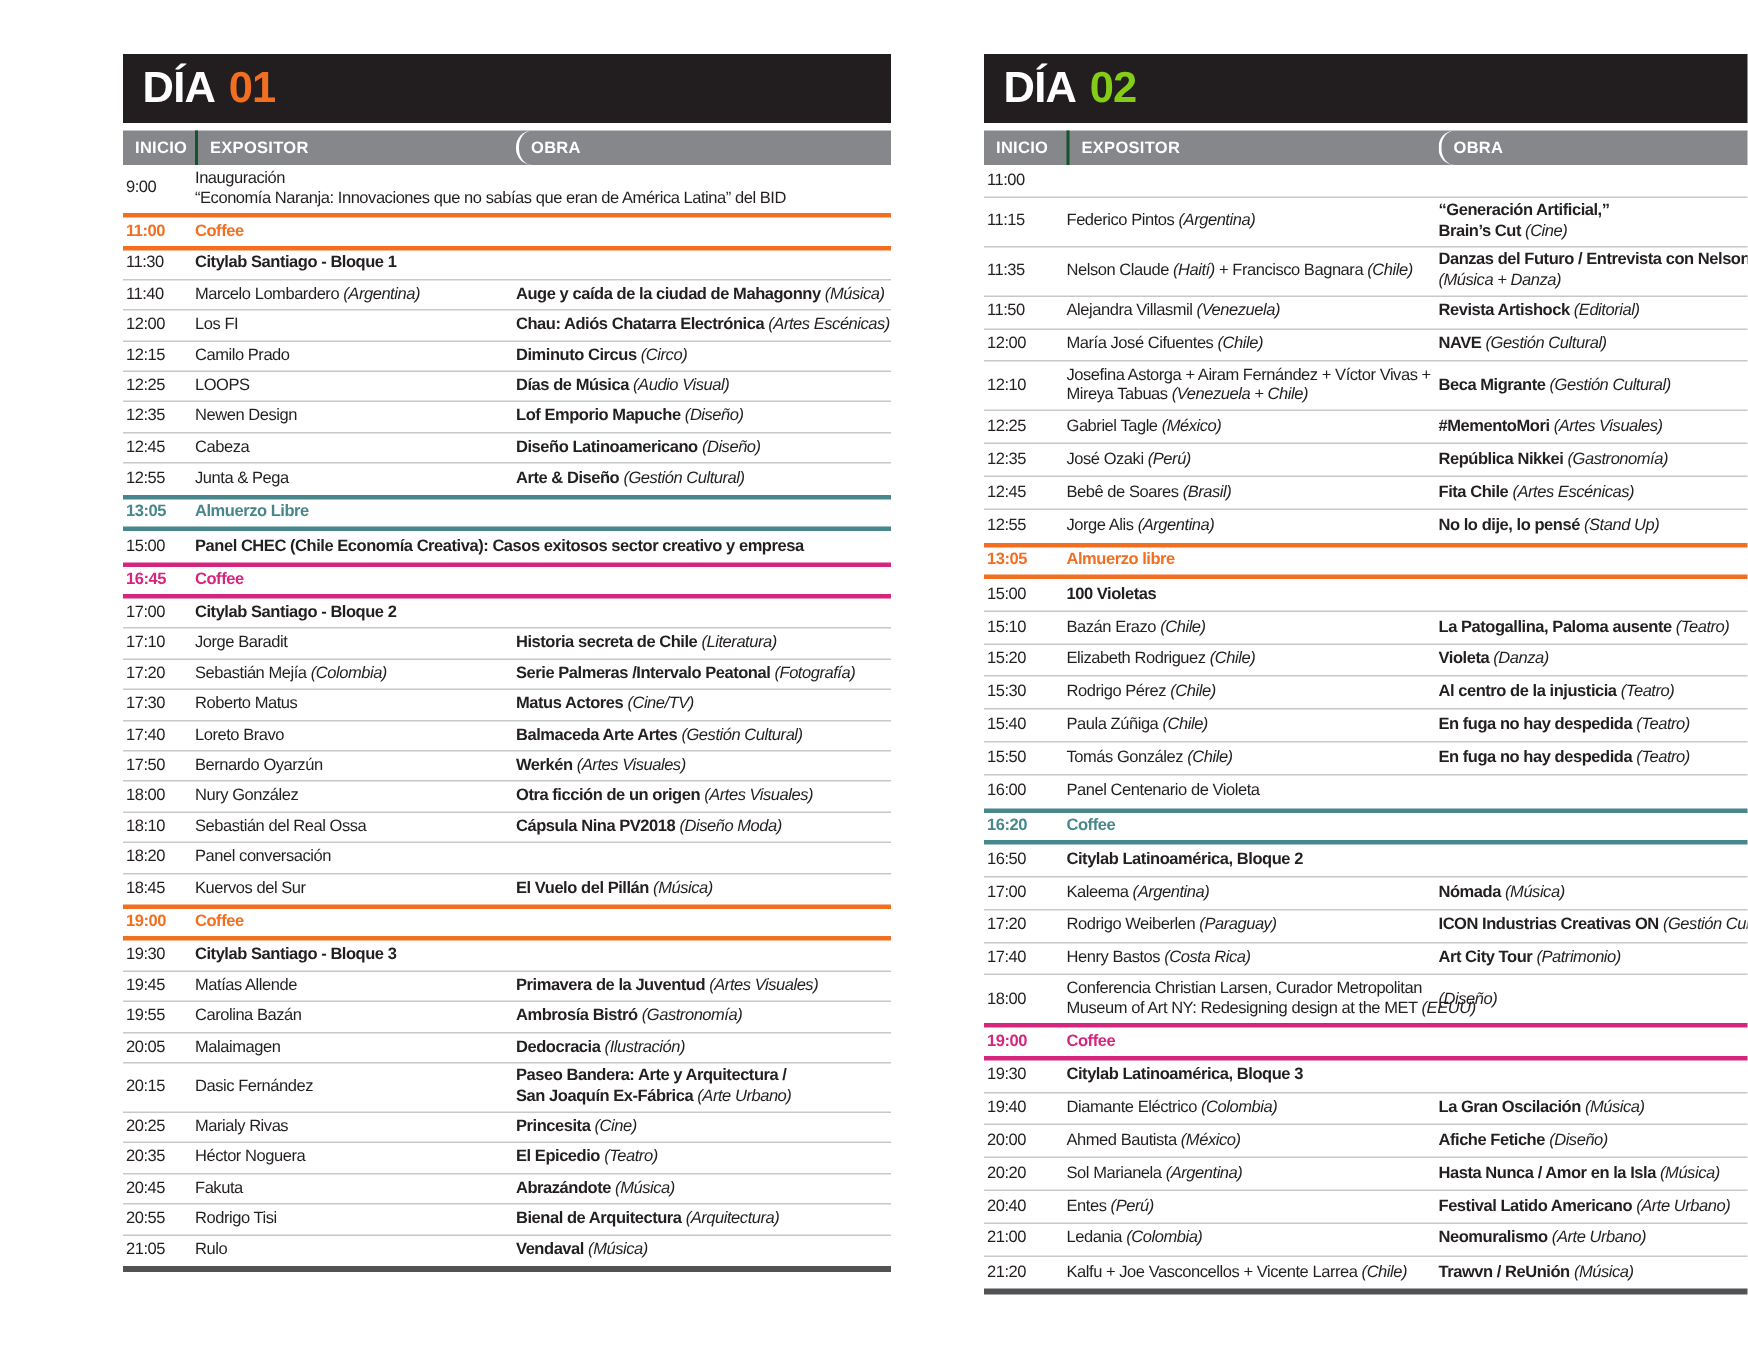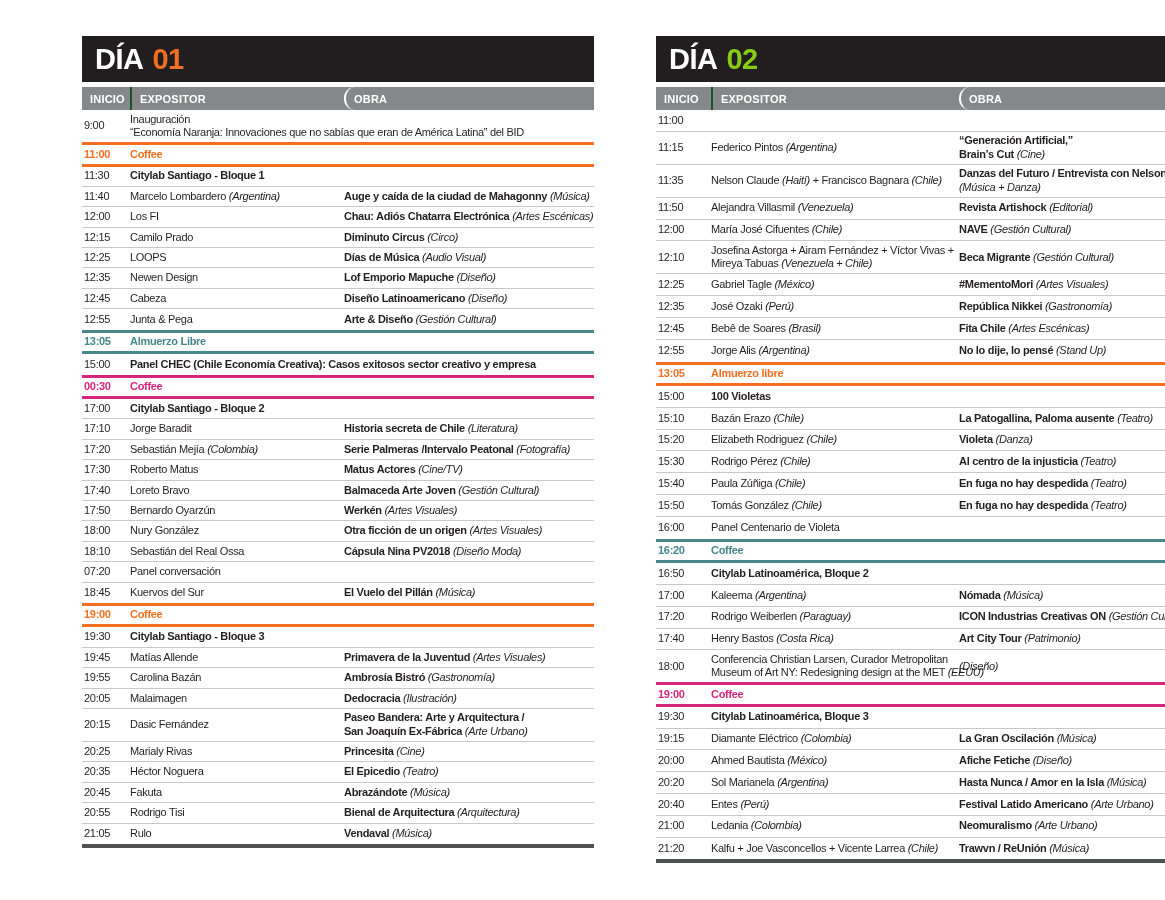--- a/index.html
+++ b/index.html
@@ -152,21 +152,21 @@
         <div class="c-time">13:05</div>
         <div class="c-exp">Almuerzo Libre</div>
       </div>
       <div class="row section nb">
         <div class="c-time">15:00</div>
         <div class="c-exp">
           <div class="line"><span>Panel CHEC (Chile Economía Creativa): Casos exitosos sector creativo y empresa</span></div>
         </div>
       </div>
       <div class="row break nb" style="--bc: #d6257d;">
-        <div class="c-time">00:30</div>
+        <div class="c-time">16:45</div>
         <div class="c-exp">Coffee</div>
       </div>
       <div class="row section">
         <div class="c-time">17:00</div>
         <div class="c-exp">
           <div class="line"><span>Citylab Santiago - Bloque 2</span></div>
         </div>
       </div>
       <div class="row normal">
         <div class="c-time">17:10</div>
@@ -194,21 +194,21 @@
         <div class="c-obra">
           <div class="line"><span class="b">Matus Actores </span><span class="i">(Cine/TV)</span></div>
         </div>
       </div>
       <div class="row normal">
         <div class="c-time">17:40</div>
         <div class="c-exp">
           <div class="line"><span>Loreto Bravo</span></div>
         </div>
         <div class="c-obra">
-          <div class="line"><span class="b">Balmaceda Arte Joven </span><span class="i">(Gestión Cultural)</span></div>
+          <div class="line"><span class="b">Balmaceda Arte Artes </span><span class="i">(Gestión Cultural)</span></div>
         </div>
       </div>
       <div class="row normal">
         <div class="c-time">17:50</div>
         <div class="c-exp">
           <div class="line"><span>Bernardo Oyarzún</span></div>
         </div>
         <div class="c-obra">
           <div class="line"><span class="b">Werkén </span><span class="i">(Artes Visuales)</span></div>
         </div>
@@ -225,21 +225,21 @@
       <div class="row normal">
         <div class="c-time">18:10</div>
         <div class="c-exp">
           <div class="line"><span>Sebastián del Real Ossa</span></div>
         </div>
         <div class="c-obra">
           <div class="line"><span class="b">Cápsula Nina PV2018 </span><span class="i">(Diseño Moda)</span></div>
         </div>
       </div>
       <div class="row normal">
-        <div class="c-time">07:20</div>
+        <div class="c-time">18:20</div>
         <div class="c-exp">
           <div class="line"><span>Panel conversación</span></div>
         </div>
       </div>
       <div class="row normal nb">
         <div class="c-time">18:45</div>
         <div class="c-exp">
           <div class="line"><span>Kuervos del Sur</span></div>
         </div>
         <div class="c-obra">
@@ -551,21 +551,21 @@
         <div class="c-time">19:00</div>
         <div class="c-exp">Coffee</div>
       </div>
       <div class="row section">
         <div class="c-time">19:30</div>
         <div class="c-exp">
           <div class="line"><span>Citylab Latinoamérica, Bloque 3</span></div>
         </div>
       </div>
       <div class="row normal">
-        <div class="c-time">19:15</div>
+        <div class="c-time">19:40</div>
         <div class="c-exp">
           <div class="line"><span>Diamante Eléctrico </span><span class="i">(Colombia)</span></div>
         </div>
         <div class="c-obra">
           <div class="line"><span class="b">La Gran Oscilación </span><span class="i">(Música)</span></div>
         </div>
       </div>
       <div class="row normal">
         <div class="c-time">20:00</div>
         <div class="c-exp">

